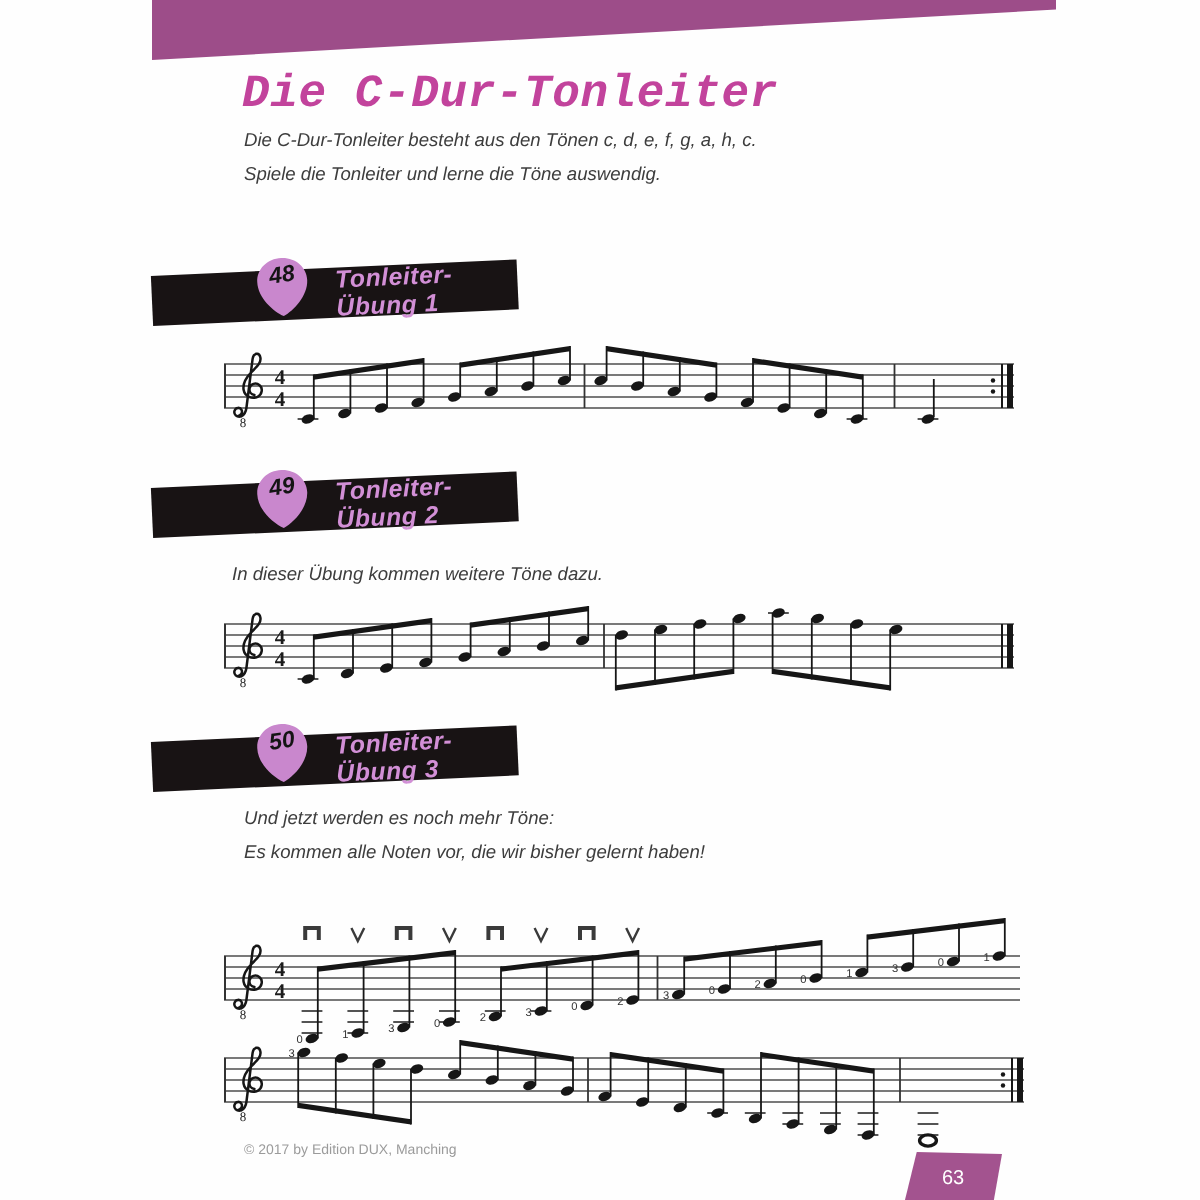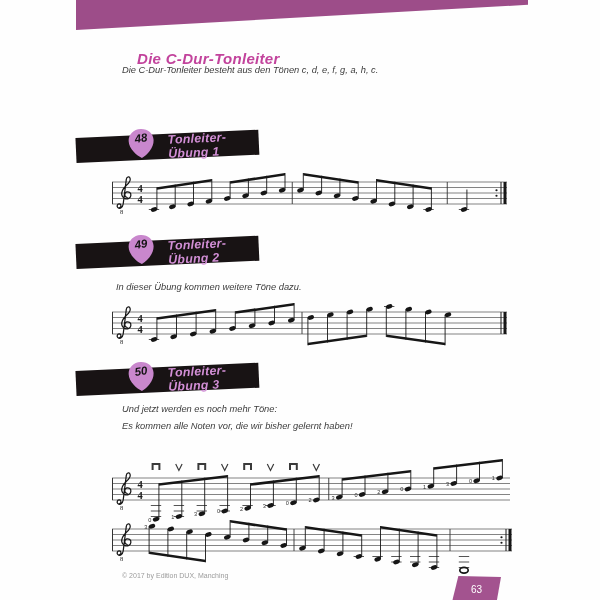--- a/index.html
+++ b/index.html
@@ -1,21 +1,21 @@
 <!DOCTYPE html>
 <html><head>
 <meta charset="utf-8">
 <style>
   html,body{margin:0;padding:0;background:#fff;}
   #canvas{position:relative;width:600px;height:600px;background:#fefefe;overflow:hidden;
           font-family:"Liberation Sans","DejaVu Sans",sans-serif;}
   .band{position:absolute;left:76px;top:0;width:452px;height:30px;
         clip-path:polygon(0 0,100% 0,100% 16%,0 100%);}
-  .pagetitle{position:absolute;left:121px;top:34px;margin:16px;font-size:15px;
-        font-weight:bold;font-style:italic;letter-spacing:.3px;}
+  .pagetitle{position:absolute;left:121px;top:34px;margin:0;font-size:23px;
+        font-weight:bold;font-style:italic;letter-spacing:.3px;font-family:Liberation Mono, monospace;}
   .intro{position:absolute;left:122px;top:64px;width:390px;}
   .intro p,.desc,.desc3 p{margin:0 0 3.8px 0;font-size:9.3px;color:#3d3d3d;line-height:1.42;font-style:italic;}
   .desc{position:absolute;left:116px;top:281px;}
   .desc3{position:absolute;left:122px;top:403px;width:390px;}
   .banner{position:absolute;left:76px;width:183px;height:25px;background:#181314;
         transform:rotate(-2.6deg);transform-origin:left center;display:flex;align-items:center;}
   .pick{position:absolute;left:52px;top:-7px;width:27px;height:31px;}
   .pnum{position:absolute;left:52px;top:-3px;width:27px;text-align:center;
         font-size:11.5px;font-weight:bold;font-style:italic;color:#141414;transform:rotate(-6deg);}
   .blabel{margin-left:92px;font-size:12.3px;font-weight:bold;font-style:italic;letter-spacing:.3px;}
@@ -28,20 +28,21 @@
 </head>
 <body>
 
 <div id="canvas">
   <div class="band" style="background: rgb(157, 77, 137);"></div>
 
   <h1 class="pagetitle" style="color: rgb(194, 67, 156);">Die C-Dur-Tonleiter</h1>
 
   <div class="intro">
     <p>Die C-Dur-Tonleiter besteht aus den Tönen c, d, e, f, g, a, h, c.</p>
+    <p>Spiele die Tonleiter und lerne die Töne auswendig.</p>
   </div>
 
   <div class="banner" style="top:138px">
     <svg class="pick" viewBox="0 0 27 31">
       <path d="M13.5,1 C20.5,1 26,6 26,12.5 C26,20.5 18.5,27.5 13.5,30 C8.5,27.5 1,20.5 1,12.5 C1,6 6.5,1 13.5,1" fill="#c987cd"></path>
     </svg>
     <span class="pnum">48</span>
     <span class="blabel" style="color: rgb(210, 143, 214);">Tonleiter-Übung 1</span>
   </div>
   <div class="staff" style="top:170px"><svg viewBox="0 0 395 56" width="395" height="56">

